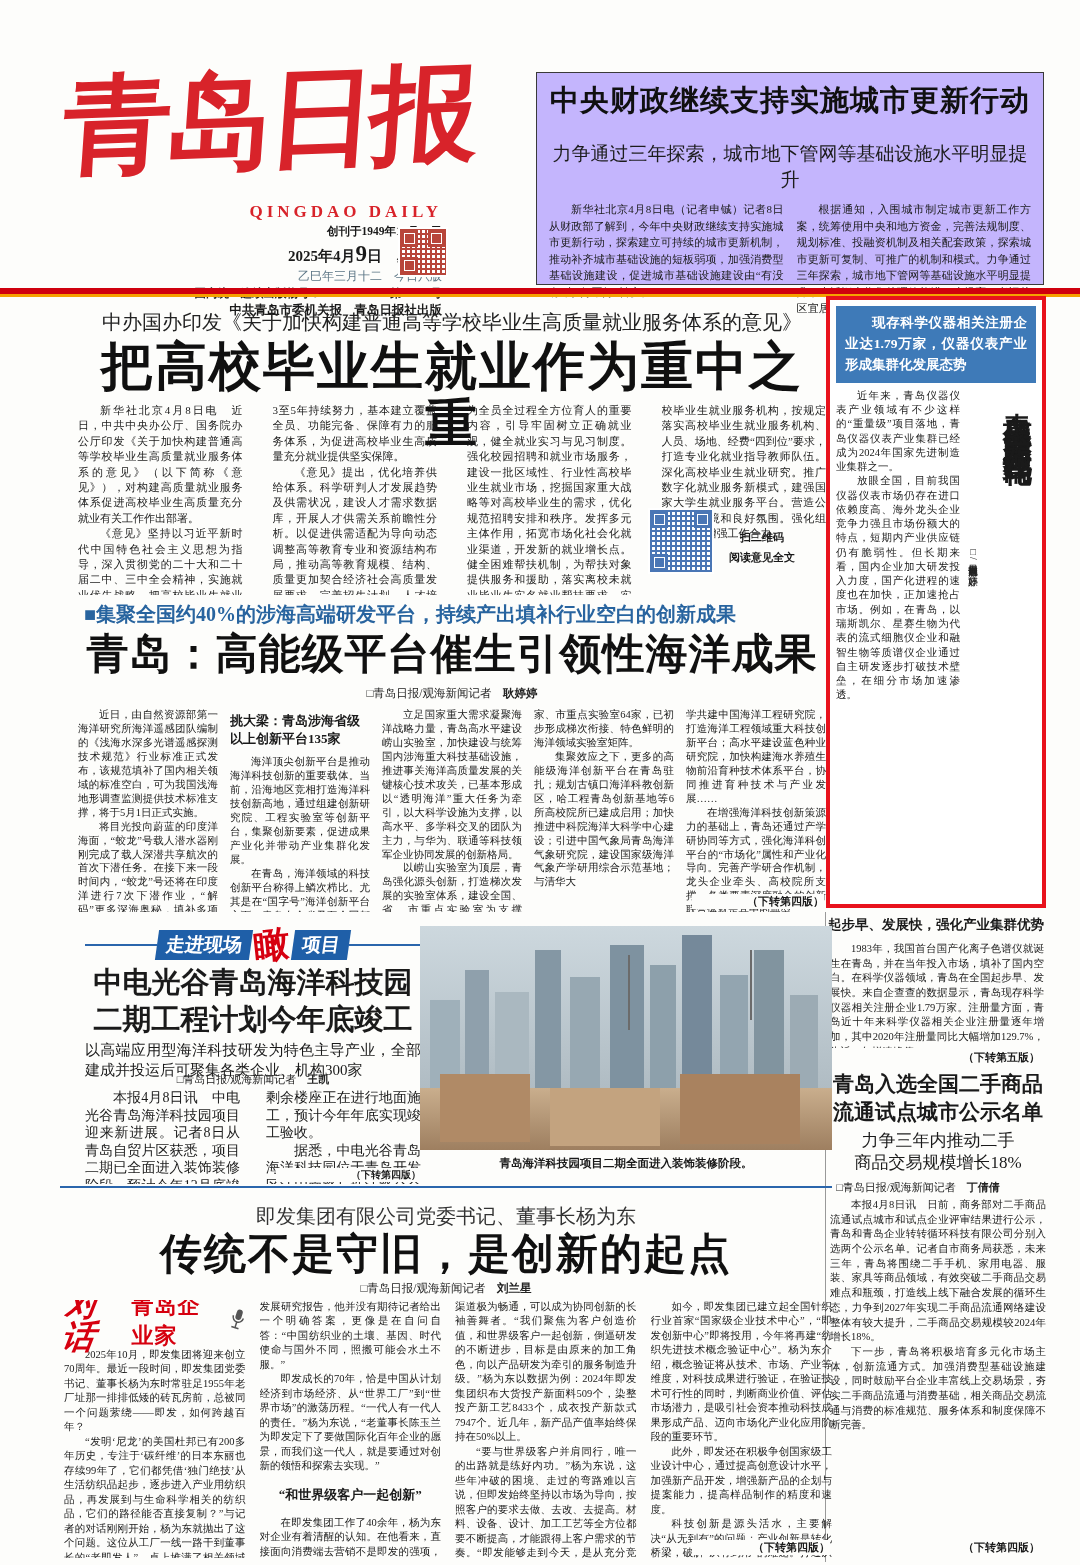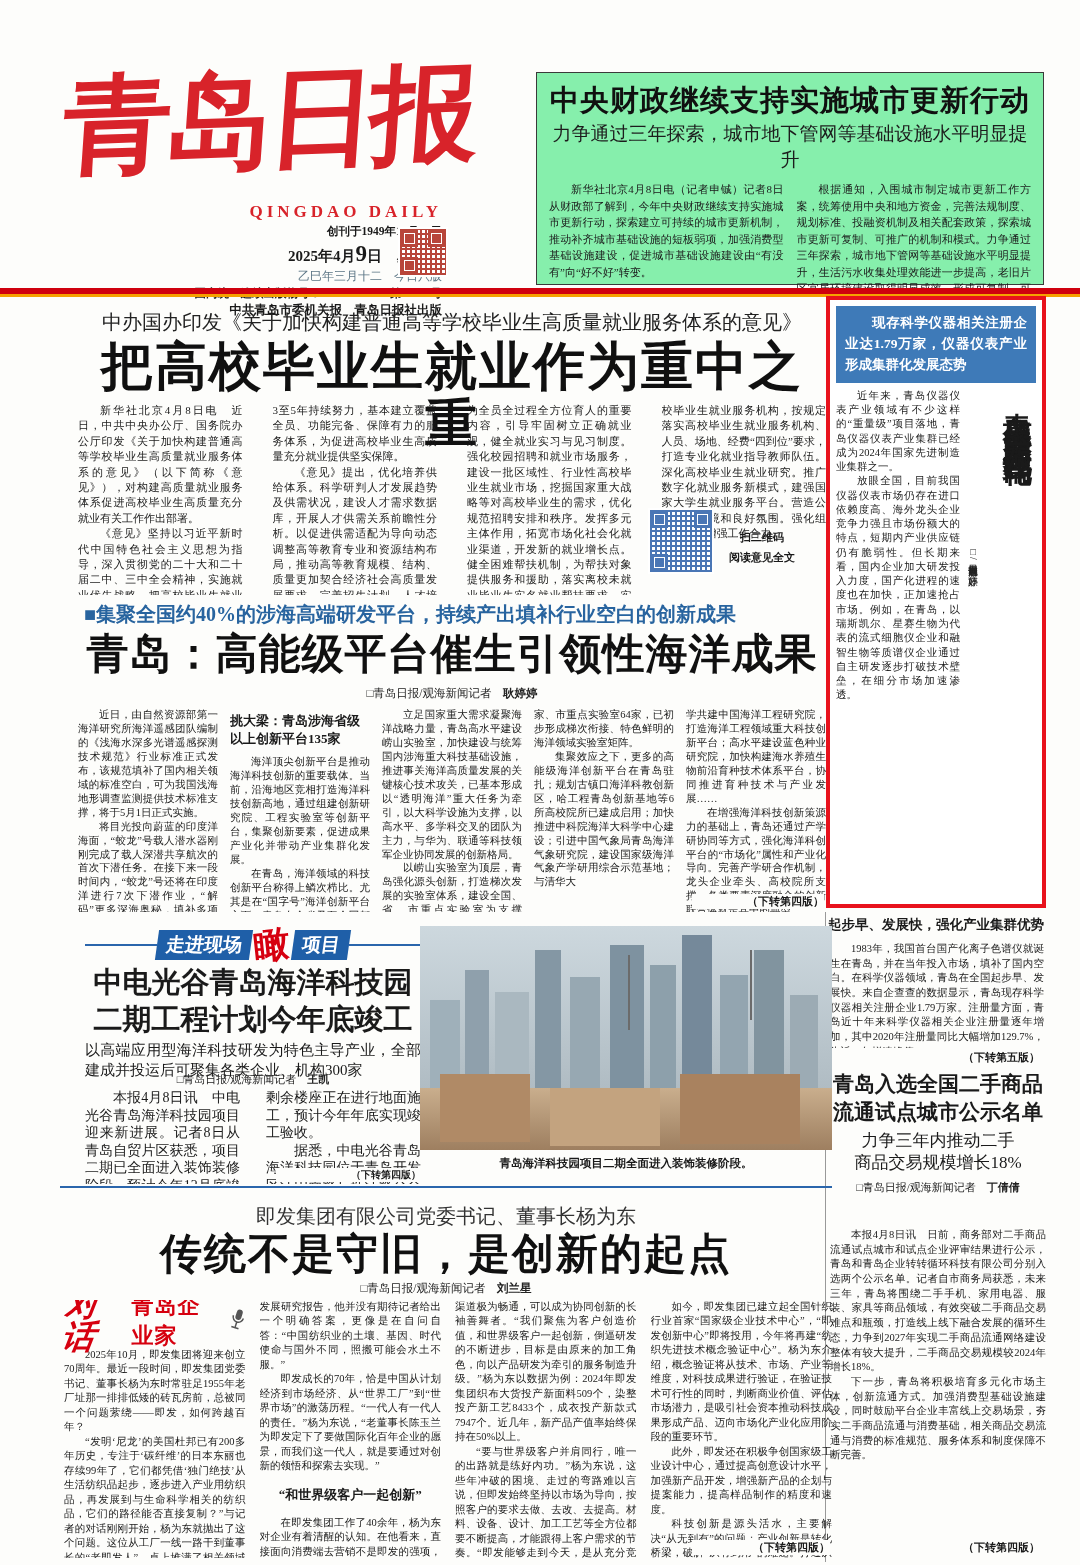--- a/index.html
+++ b/index.html
@@ -26,23 +26,23 @@
   .mast-org{font-size:12.5px;font-weight:700;margin-top:1px;}
   
   .qr{--c:#b8453a;position:absolute;border:2px solid #fff;
       background:repeating-linear-gradient(0deg,var(--c) 0 2px,transparent 2px 5px),
                  repeating-linear-gradient(90deg,var(--c) 0 2px,#fff 2px 5px);}
   .qr i{position:absolute;width:11px;height:11px;border:3px solid var(--c);background:#fff;display:block;}
   .qr i::after{content:"";position:absolute;inset:1px;background:var(--c);}
   .qr .tl{top:1px;left:1px}.qr .tr{top:1px;right:1px}.qr .bl{bottom:1px;left:1px}
   .qr-blue{--c:#4a76b5;}
   
-  .top-box{border:1px solid #3a3a3a;background:#86efac;padding:8px 12px;box-sizing:border-box;}
+  .top-box{border:1px solid #3a3a3a;background:#c4b5fd;padding:8px 12px;box-sizing:border-box;}
   .top-box .t{font-size:29px;text-align:center;letter-spacing:1px;}
-  .top-box .st{font-size:19px;text-align:center;margin-top:0;color:#1c1c1c;}
+  .top-box .st{font-size:19px;text-align:center;margin-top:20px;color:#1c1c1c;}
   .top-box .cols{margin-top:8px;gap:13px;font-size:11px;line-height:1.5;height:118px;}
   .redband{background:#cf000e;border-bottom:3px solid #f5a100;height:6px;}
   
   .grad-kicker{font-size:20px;text-align:center;color:#222;}
   .grad-headline{font-size:52px;text-align:center;letter-spacing:2px;line-height:1.1;}
   .grad-body{gap:30px;font-size:11px;line-height:1.4;height:192px;}
   .qr-cap{font-size:11px;font-weight:700;line-height:1.8;text-align:center;}
   
   .redbox{border:4px solid #e8121c;background:#fff;box-sizing:border-box;padding:6px;}
   .bluehead{background:#3e7ab8;color:#fff;font-size:13.5px;font-weight:700;
@@ -178,24 +178,24 @@
   <div class="abs vrule" style="left:825px;top:912px;height:650px;"></div>
 
   <div class="abs sh-h" style="left:830px;top:1070px;width:216px;">
     <div>青岛入选全国二手商品</div>
     <div>流通试点城市公示名单</div>
   </div>
   <div class="abs sh-st" style="left:830px;top:1130px;width:216px;">
     <div>力争三年内推动二手</div>
     <div>商品交易规模增长18%</div>
   </div>
-  <div class="abs byline" style="left:830px;top:1180px;width:216px;font-size:11px;">
+  <div class="abs byline" style="left:810px;top:1180px;width:216px;font-size:11px;">
     <span>□青岛日报/观海新闻记者</span>　<b>丁倩倩</b>
   </div>
-  <div class="abs sh-body" style="left:830px;top:1198px;width:216px;height:336px;margin-top:30px;">
+  <div class="abs sh-body" style="left:830px;top:1198px;width:216px;height:336px;">
     <p>本报4月8日讯　日前，商务部对二手商品流通试点城市和试点企业评审结果进行公示，青岛和青岛企业转转循环科技有限公司分别入选两个公示名单。记者自市商务局获悉，未来三年，青岛将围绕二手手机、家用电器、服装、家具等商品领域，有效突破二手商品交易难点和瓶颈，打造线上线下融合发展的循环生态，力争到2027年实现二手商品流通网络建设整体有较大提升，二手商品交易规模较2024年增长18%。</p>
     <p>下一步，青岛将积极培育多元化市场主体，创新流通方式。加强消费型基础设施建设，同时鼓励平台企业丰富线上交易场景，夯实二手商品流通与消费基础，相关商品交易流通与消费的标准规范、服务体系和制度保障不断完善。</p>
   </div>
   <div class="abs jumpline" style="left:836px;top:1540px;width:204px;">（下转第四版）</div>
 
   <div class="abs ocean-kicker" style="left:84px;top:601px;width:742px;">■集聚全国约40%的涉海高端研发平台，持续产出填补行业空白的创新成果</div>
   <div class="abs ocean-headline hl" style="left:78px;top:626px;width:748px;">青岛：高能级平台催生引领性海洋成果</div>
   <div class="abs byline" style="left:78px;top:686px;width:748px;">
     <span>□青岛日报/观海新闻记者</span>　<b>耿婷婷</b>
   </div>

